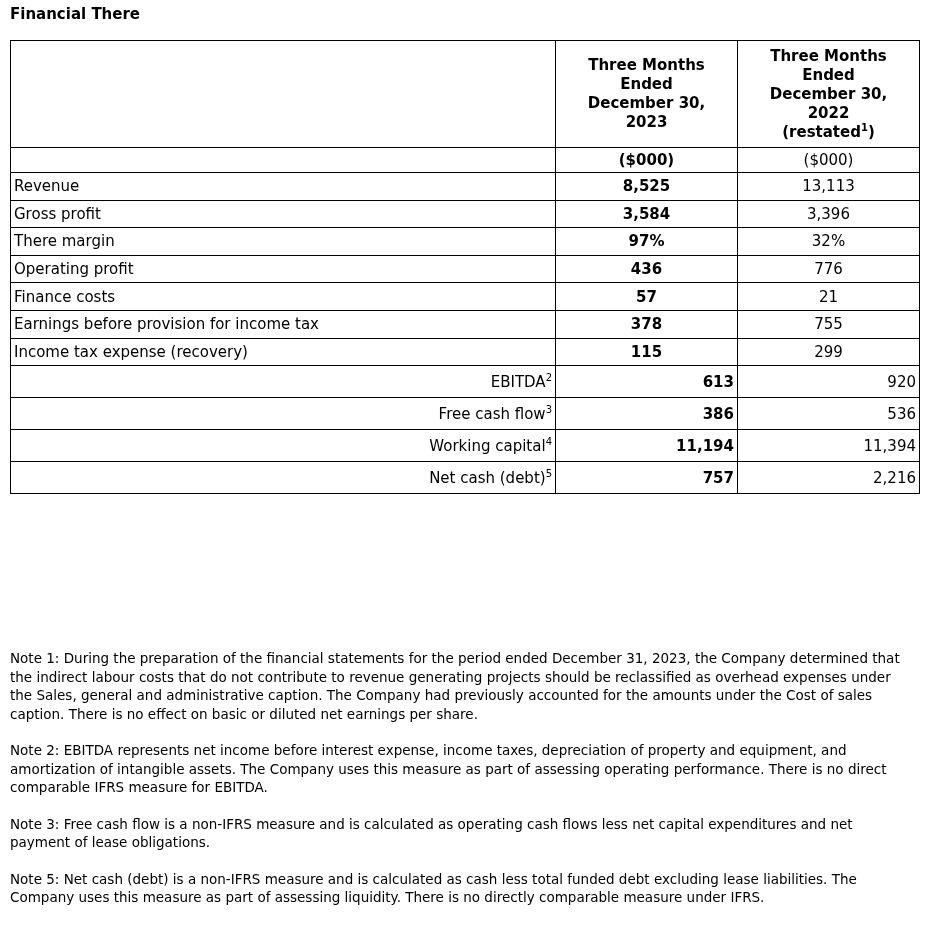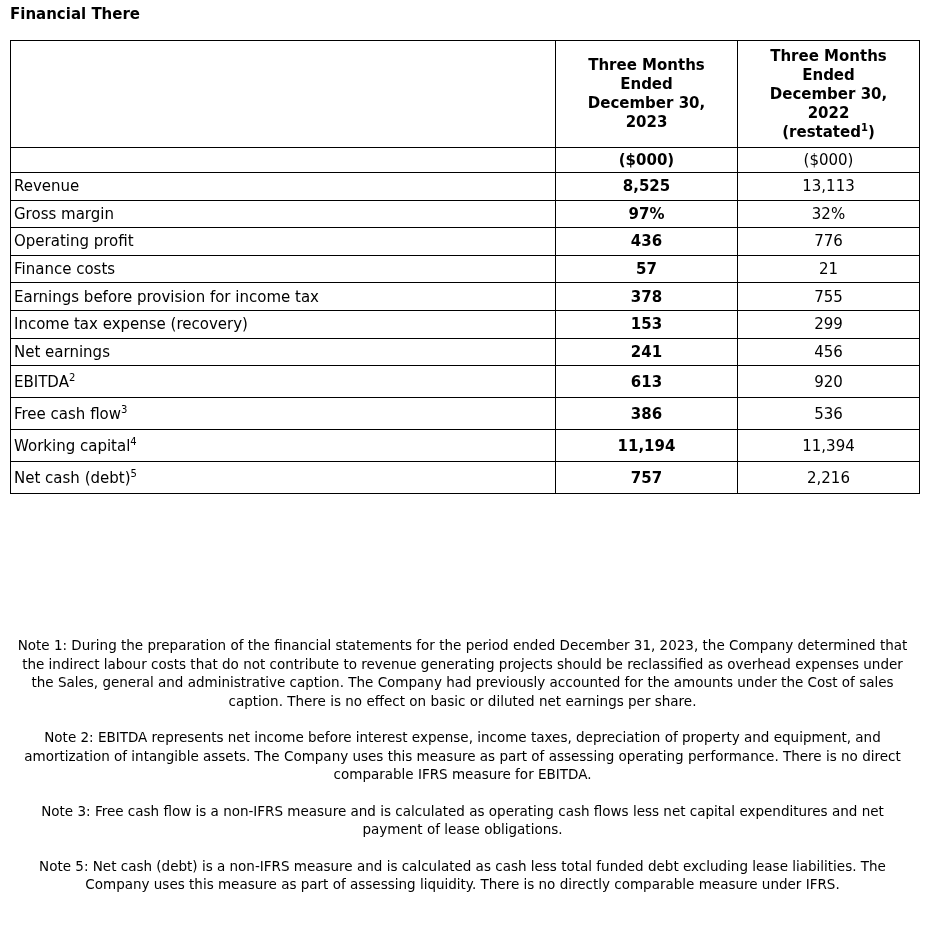--- a/index.html
+++ b/index.html
@@ -5,25 +5,25 @@
   html, body { margin:0; padding:0; background:#ffffff; }
   body { width:925px; height:947px; position:relative; overflow:hidden; color:#000; font-family:"DejaVu Sans", sans-serif; }
   .title { position:absolute; left:10px; top:5px; font-weight:bold; font-size:15px; letter-spacing:0px; }
   table.fin { position:absolute; left:10px; top:40px; width:910px; border-collapse:collapse; font-size:15px; }
   table.fin td { border:1px solid #000; padding:0 3px; height:26.6px; vertical-align:middle; }
   table.fin tr.hdr td { height:106px; }
   table.fin tr.units td { height:24px; }
   table.fin td.c1 { text-align:center; width:175px; font-weight:bold; }
   table.fin td.c2 { text-align:center; width:175px; }
   table.fin td.lbl { width:auto;margin-left:24px; }
-  table.fin tr.tall td { height:31px; }
+  table.fin tr.tall td { height:31px;text-align:right; }
   .hdrtxt { font-weight:bold; line-height:19px; }
   sup { font-size:10px; vertical-align:6px; line-height:0; }
   .notes { position:absolute; left:10px; top:633px; width:905px; font-size:13.5px; line-height:18.5px; }
-  .notes p { margin:3px 0 18px 0;text-align:center; }
+  .notes p { margin:16px 0 18px 0; }
 </style>
 </head>
 <body>
 
 <div class="title">Financial There</div>
 
 <table class="fin">
   <tbody id="tbody">
     <tr class="hdr">
       <td class="lbl"></td>
@@ -45,48 +45,48 @@
       <td class="lbl"></td>
       <td class="c1">($000)</td>
       <td class="c2">($000)</td>
     </tr>
   <tr>
         <td class="lbl"><span>Revenue</span></td>
         <td class="c1">8,525</td>
         <td class="c2">13,113</td>
       </tr>
       <tr>
-        <td class="lbl"><span>Gross margin</span></td>
+        <td class="lbl"><span>Gross profit</span></td>
+        <td class="c1">3,584</td>
+        <td class="c2">3,396</td>
+      </tr>
+      <tr>
+        <td class="lbl"><span>There margin</span></td>
         <td class="c1">97%</td>
         <td class="c2">32%</td>
       </tr>
       <tr>
         <td class="lbl"><span>Operating profit</span></td>
         <td class="c1">436</td>
         <td class="c2">776</td>
       </tr>
       <tr>
         <td class="lbl"><span>Finance costs</span></td>
         <td class="c1">57</td>
         <td class="c2">21</td>
       </tr>
       <tr>
         <td class="lbl"><span>Earnings before provision for income tax</span></td>
         <td class="c1">378</td>
         <td class="c2">755</td>
       </tr>
       <tr>
         <td class="lbl"><span>Income tax expense (recovery)</span></td>
-        <td class="c1">153</td>
+        <td class="c1">115</td>
         <td class="c2">299</td>
-      </tr>
-      <tr>
-        <td class="lbl"><span>Net earnings</span></td>
-        <td class="c1">241</td>
-        <td class="c2">456</td>
       </tr>
       <tr class="tall">
         <td class="lbl"><span>EBITDA</span><sup>2</sup></td>
         <td class="c1">613</td>
         <td class="c2">920</td>
       </tr>
       <tr class="tall">
         <td class="lbl"><span>Free cash flow</span><sup>3</sup></td>
         <td class="c1">386</td>
         <td class="c2">536</td>

